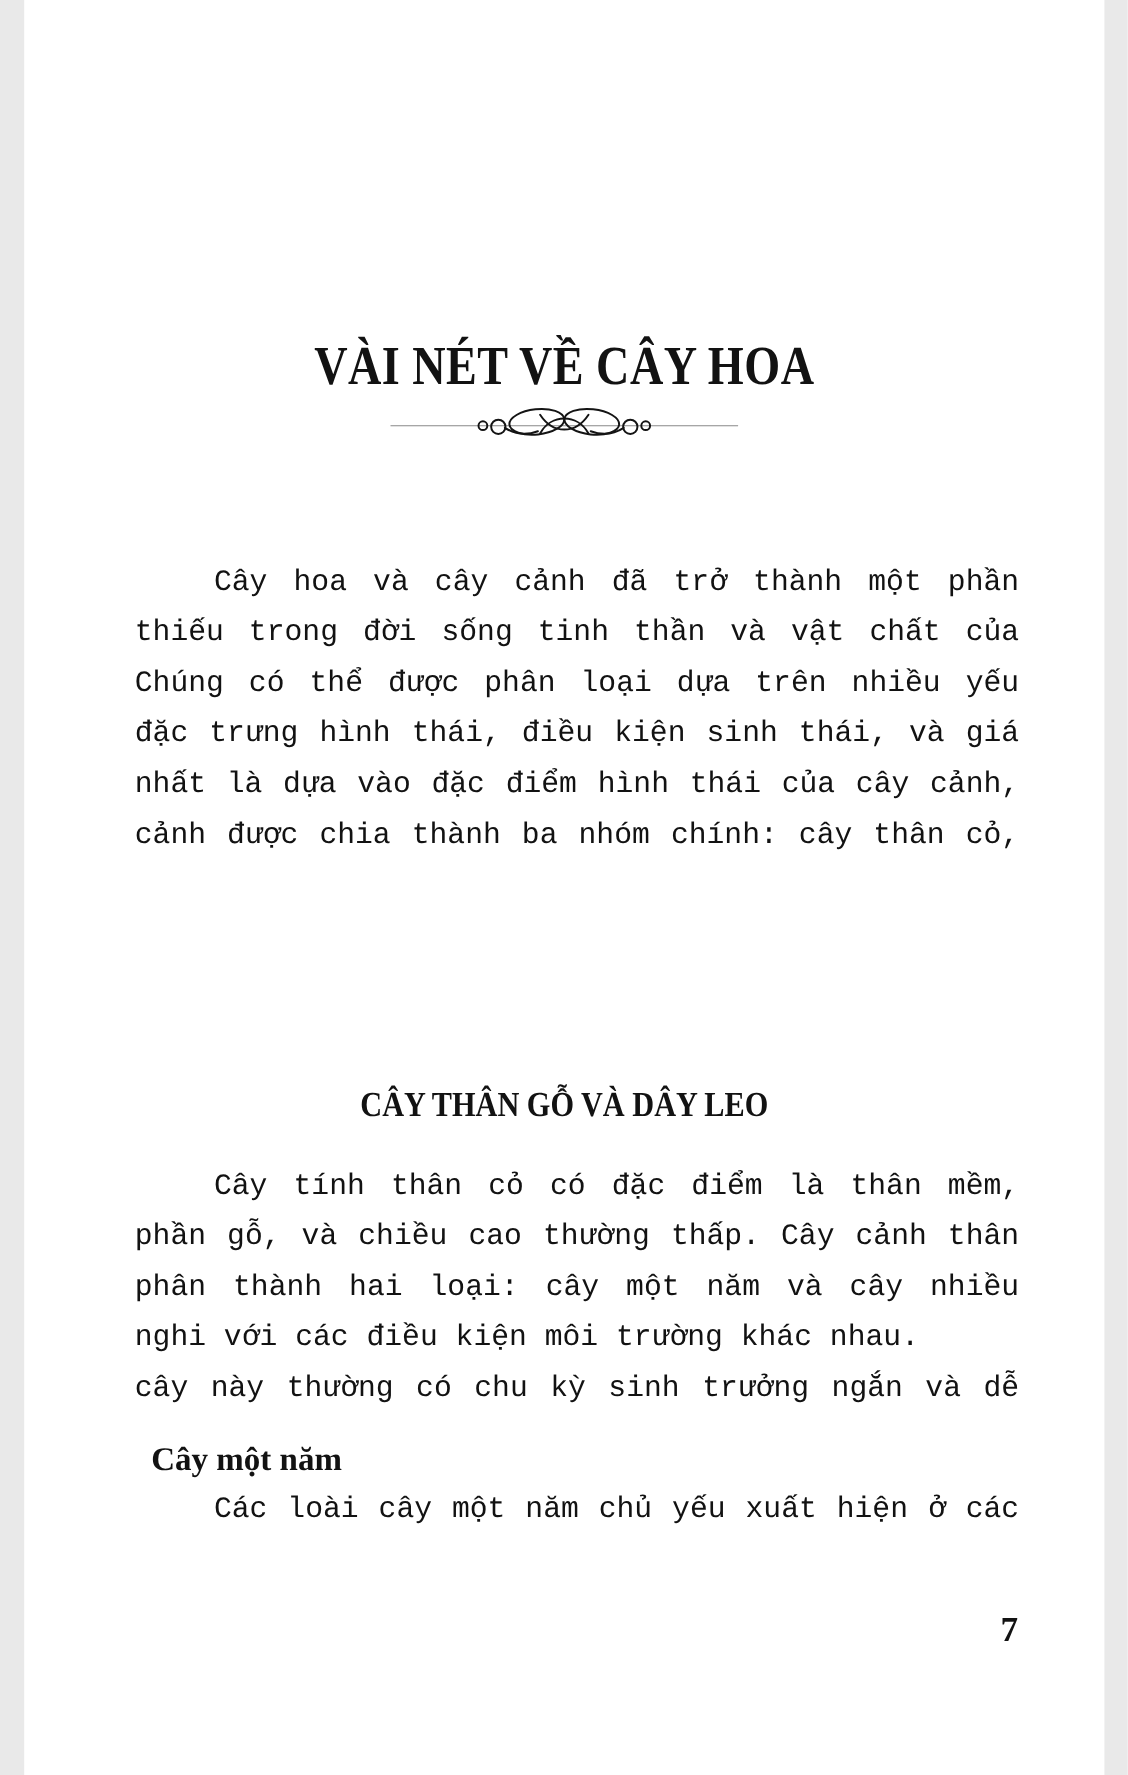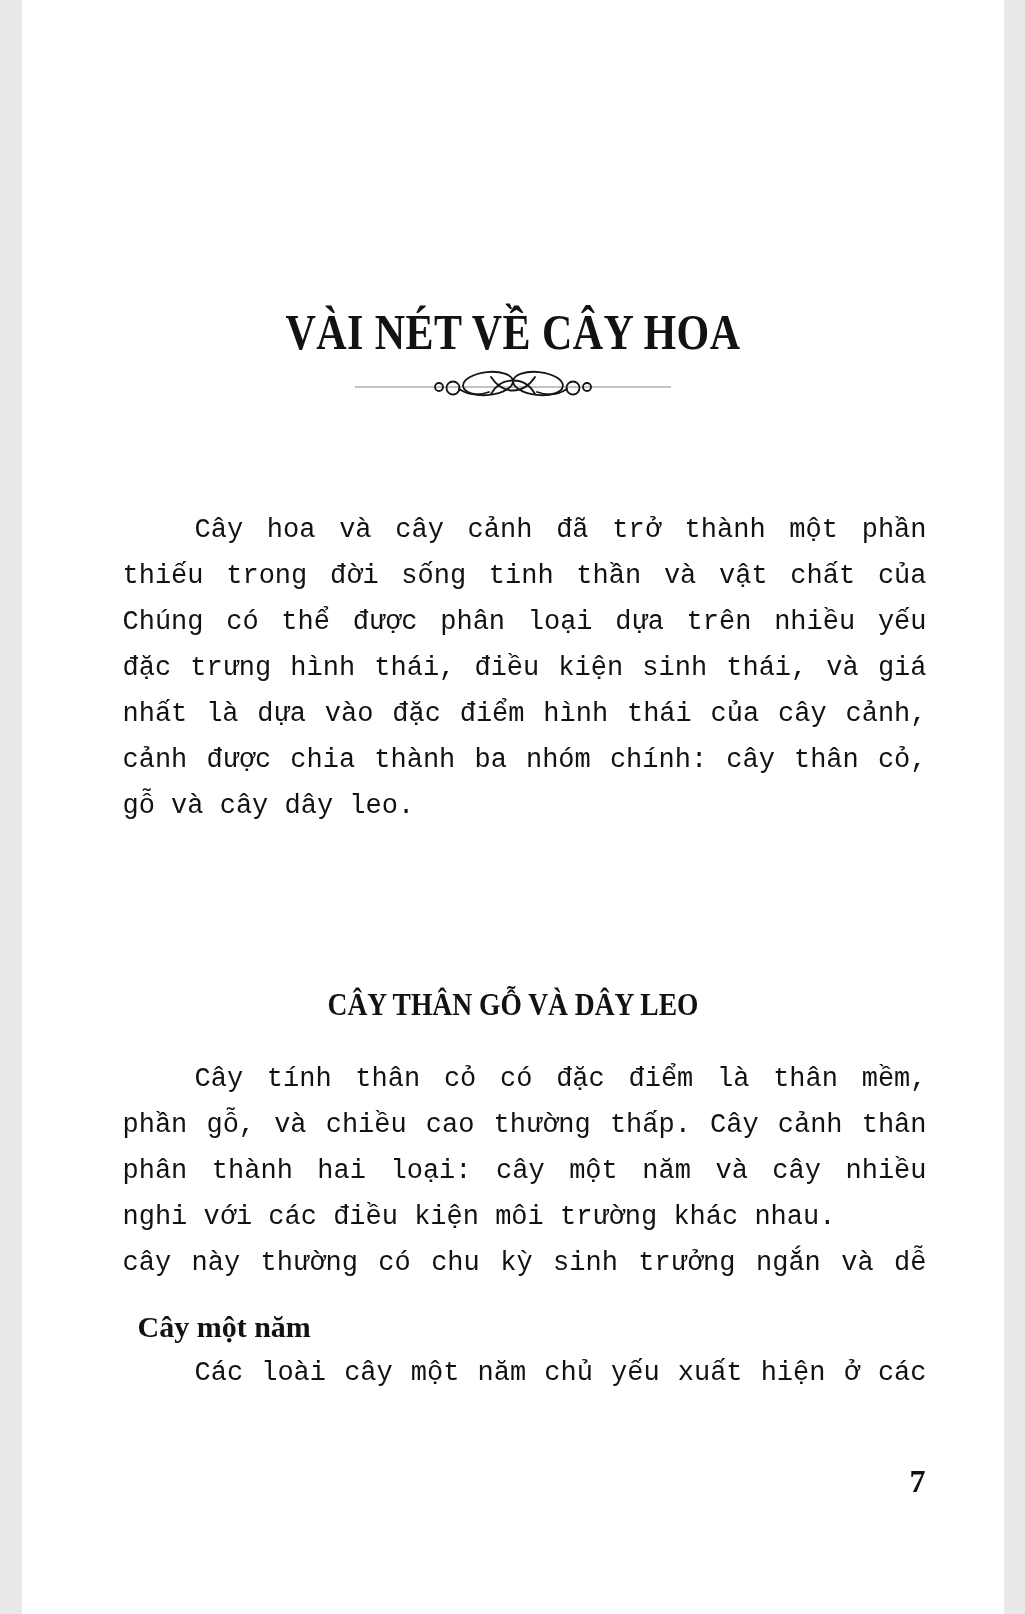--- a/index.html
+++ b/index.html
@@ -111,21 +111,20 @@
     </svg>
   </div>
 
   <div class="para para-intro">
       <div class="line first just">Cây hoa và cây cảnh đã trở thành một phần không thể</div>
       <div class="line just">thiếu trong đời sống tinh thần và vật chất của con người.</div>
       <div class="line just">Chúng có thể được phân loại dựa trên nhiều yếu tố, bao gồm</div>
       <div class="line just">đặc trưng hình thái, điều kiện sinh thái, và giá trị thẩm mỹ</div>
       <div class="line just">nhất là dựa vào đặc điểm hình thái của cây cảnh, trong đó cây</div>
       <div class="line just">cảnh được chia thành ba nhóm chính: cây thân cỏ, cây thân</div>
-      <div class="line">gỗ và cây dây leo.</div>
     </div>
 
   <h2 class="section-heading">CÂY THÂN GỖ VÀ DÂY LEO</h2>
 
   <div class="para para-section">
       <div class="line first just">Cây tính thân cỏ có đặc điểm là thân mềm, không có</div>
       <div class="line just">phần gỗ, và chiều cao thường thấp. Cây cảnh thân cỏ có thể</div>
       <div class="line just">phân thành hai loại: cây một năm và cây nhiều năm. Các loài</div>
       <div class="line">nghi với các điều kiện môi trường khác nhau.</div>
       <div class="line just">cây này thường có chu kỳ sinh trưởng ngắn và dễ dàng thích</div>

